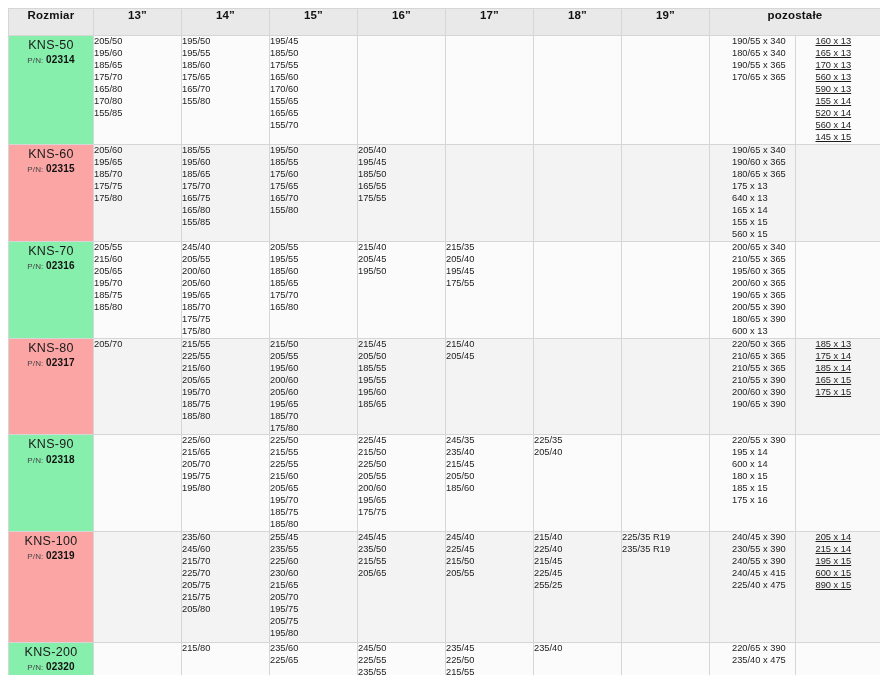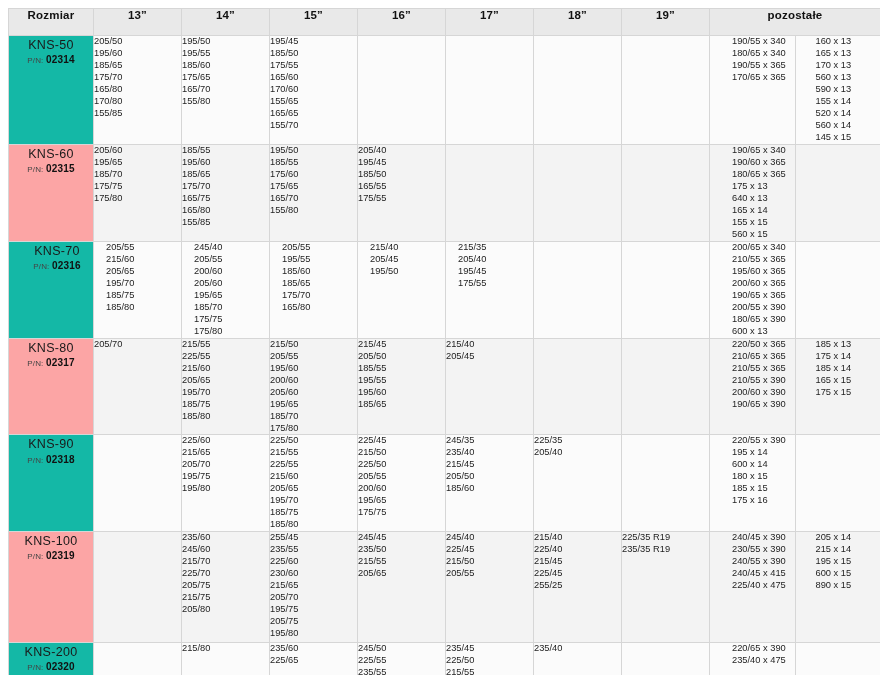--- a/index.html
+++ b/index.html
@@ -51,21 +51,21 @@
     margin-top: 48px;
   }
   thead th.col-rest {
     width: 170px;
     margin-top: 32px;
   }
   
   td.model {
     text-align: center;
     vertical-align: middle;
-    background: #14b8a6;
+    background: #86efac;
     padding: 2px 0;
   }
   .model-name {
     font-size: 12.5px;
     color: #1a1a1a;
     letter-spacing: .3px;
     line-height: 1.45;
   }
   .model-pn {
     font-size: 8px;
@@ -84,32 +84,33 @@
     color: #1d1d1d;
     padding: 5px 0 6px 20px;
     white-space: pre-line;
     background: #fbfbfb;
   }
   td.sizes.rest {
     padding-left: 22px;
   }
   td.sizes.last {
     padding-left: 20px;
+    text-decoration: underline;
   }
   tbody tr.alt td.sizes {
     background: #f3f3f3;
   }
   tbody tr.alt td.model {
     background: #fca5a5;
     margin-top: 8px;
   }
   
   tr.r1 td { height: 100px; }
   tr.r2 td { height: 84px; }
-  tr.r3 td { height: 86px; padding-left: 12px; }
+  tr.r3 td { height: 86px; }
   tr.r4 td { height: 86px; }
   tr.r5 td { height: 88px; }
   tr.r6 td { height: 110px; }
   tr.r7 td { height: 62px; }
 </style>
 </head>
 <body>
 
 <div class="sheet">
   <table class="size-table">

